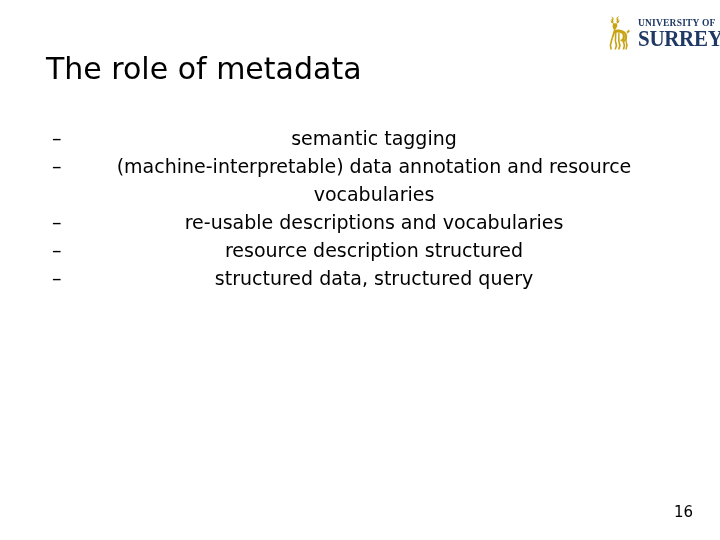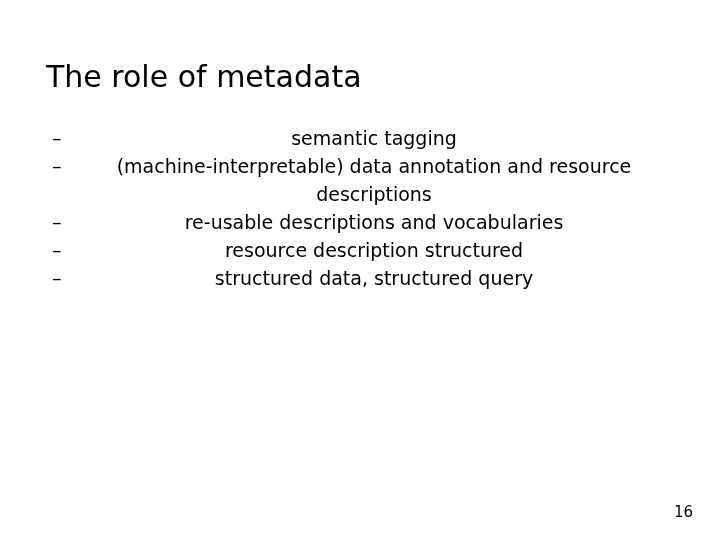--- a/index.html
+++ b/index.html
@@ -66,21 +66,21 @@
     white-space: nowrap;
     margin-top: 1px;
     transform: scaleY(1.05);
     transform-origin: left top;
   }
 
   
   .title {
     position: absolute;
     left: 46px;
-    top: 38px;
+    top: 30px;
     width: 540px;
     font-size: 30px;
     font-weight: 400;
     line-height: 38px;
     color: #000000;
     letter-spacing: 0px;
     white-space: nowrap;
   }
 
   
@@ -124,31 +124,58 @@
     line-height: 18px;
     color: #000000;
     text-align: right;
   }
 </style>
 </head>
 <body>
 
 <div class="slide">
 
+  <div class="logo">
+    <svg class="logo-stag" viewBox="0 0 30 36" aria-hidden="true">
+      <g fill="#c8a415">
+
+        <path d="M7.4 1.2 L8.6 4.2 L7.0 3.6 L8.0 6.0 L6.4 5.2 L7.2 7.6 L8.6 8.6 L9.6 7.2 L9.0 4.6 L9.8 5.2 L9.2 2.6 L10.2 3.4 Z"></path>
+        <path d="M14.8 1.0 L13.6 4.0 L15.0 3.4 L14.0 5.8 L15.6 5.0 L14.8 7.4 L13.4 8.4 L12.4 7.0 L13.0 4.4 L12.2 5.0 L12.8 2.4 L11.8 3.2 Z"></path>
+
+        <path d="M9.0 8.2 L12.8 8.2 L13.4 10.4 L12.6 12.8 L11.4 14.4 L10.2 15.6 L9.4 14.0 L8.6 11.2 Z"></path>
+
+        <path d="M10.0 15.0 C 13.0 14.0, 17.5 14.4, 20.4 16.2 C 22.8 17.8, 23.6 20.6, 23.0 23.2 C 22.4 25.6, 20.6 27.0, 18.6 27.6 L 18.2 26.0 C 19.8 25.2, 21.0 23.8, 21.2 22.0 C 21.4 19.6, 19.6 17.6, 16.8 16.8 C 14.4 16.2, 12.0 16.4, 10.4 17.0 Z"></path>
+        <path d="M10.2 15.4 C 12.6 14.8, 16.0 15.2, 18.4 16.8 C 20.6 18.2, 21.4 20.6, 20.8 22.8 C 20.2 24.8, 18.6 26.2, 16.8 26.6 L 16.4 24.8 C 17.8 24.4, 18.9 23.4, 19.2 22.0 C 19.6 20.0, 18.2 18.4, 16.0 17.8 C 13.8 17.2, 11.6 17.4, 10.4 18.0 Z"></path>
+
+        <path d="M11.0 17.0 L12.6 17.0 L12.2 26.0 L13.4 30.4 L12.0 34.6 L10.4 34.6 L11.6 30.4 L10.6 26.0 Z"></path>
+        <path d="M14.2 17.4 L15.6 17.6 L15.6 26.0 L16.8 30.2 L15.6 34.6 L14.0 34.6 L15.0 30.2 L14.0 26.0 Z"></path>
+        <path d="M18.6 19.2 L20.0 19.8 L20.2 26.4 L21.4 30.4 L20.2 34.6 L18.6 34.6 L19.6 30.4 L18.6 26.4 Z"></path>
+        <path d="M21.4 21.0 L22.6 22.2 L22.8 26.6 L23.8 30.4 L22.6 34.6 L21.2 34.6 L22.2 30.4 L21.4 26.6 Z"></path>
+
+        <path d="M9.6 15.2 L11.2 16.4 L10.4 20.0 L9.0 23.0 L8.2 26.4 L7.2 30.2 L8.0 34.6 L6.4 34.6 L5.6 30.2 L6.6 26.0 L7.6 22.2 L8.8 18.6 Z"></path>
+
+        <path d="M22.4 16.8 L25.0 14.6 L25.8 16.6 L23.6 18.6 Z"></path>
+      </g>
+    </svg>
+    <div class="logo-words">
+      <span class="logo-line1">UNIVERSITY OF</span>
+      <span class="logo-line2">SURREY</span>
+    </div>
+  </div>
 
   <h1 class="title">The role of metadata</h1>
 
   <ul class="body-list">
     <li class="bullet">
       <span class="bullet-marker">–</span>
       <span class="bullet-text">semantic tagging</span>
     </li>
     <li class="bullet">
       <span class="bullet-marker">–</span>
-      <span class="bullet-text">(machine-interpretable) data annotation and resource descriptions</span>
+      <span class="bullet-text">(machine-interpretable) data annotation and resource vocabularies</span>
     </li>
     <li class="bullet">
       <span class="bullet-marker">–</span>
       <span class="bullet-text">re-usable descriptions and vocabularies</span>
     </li>
     <li class="bullet">
       <span class="bullet-marker">–</span>
       <span class="bullet-text">resource description structured</span>
     </li>
     <li class="bullet">

